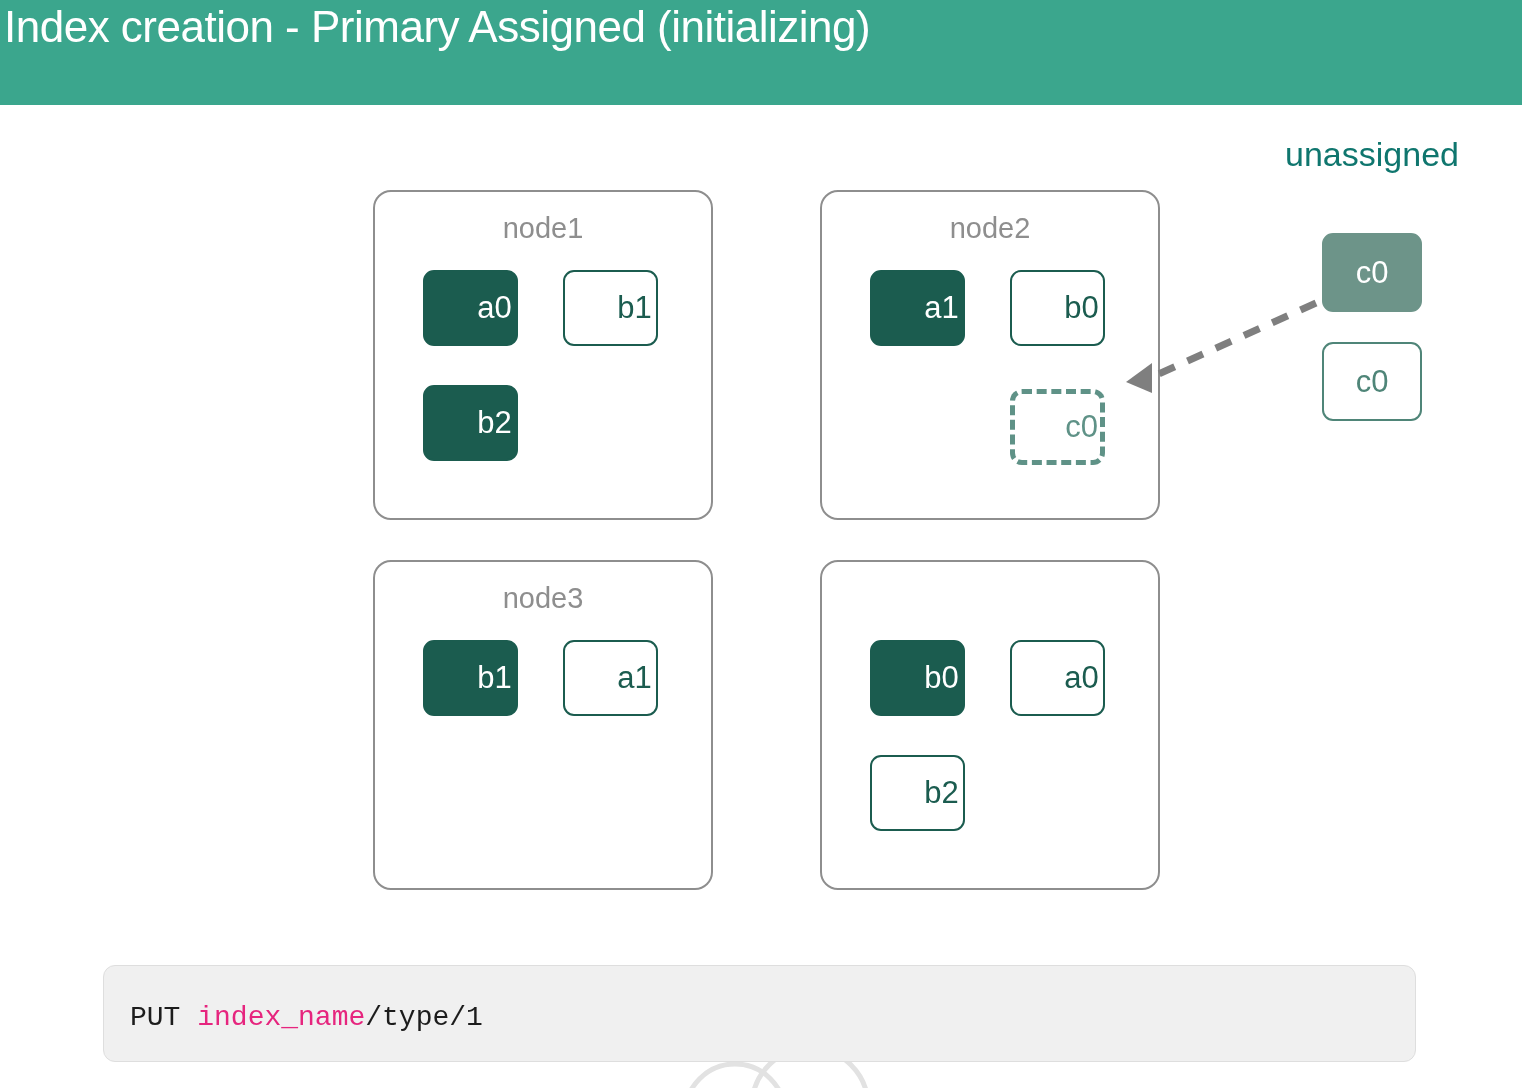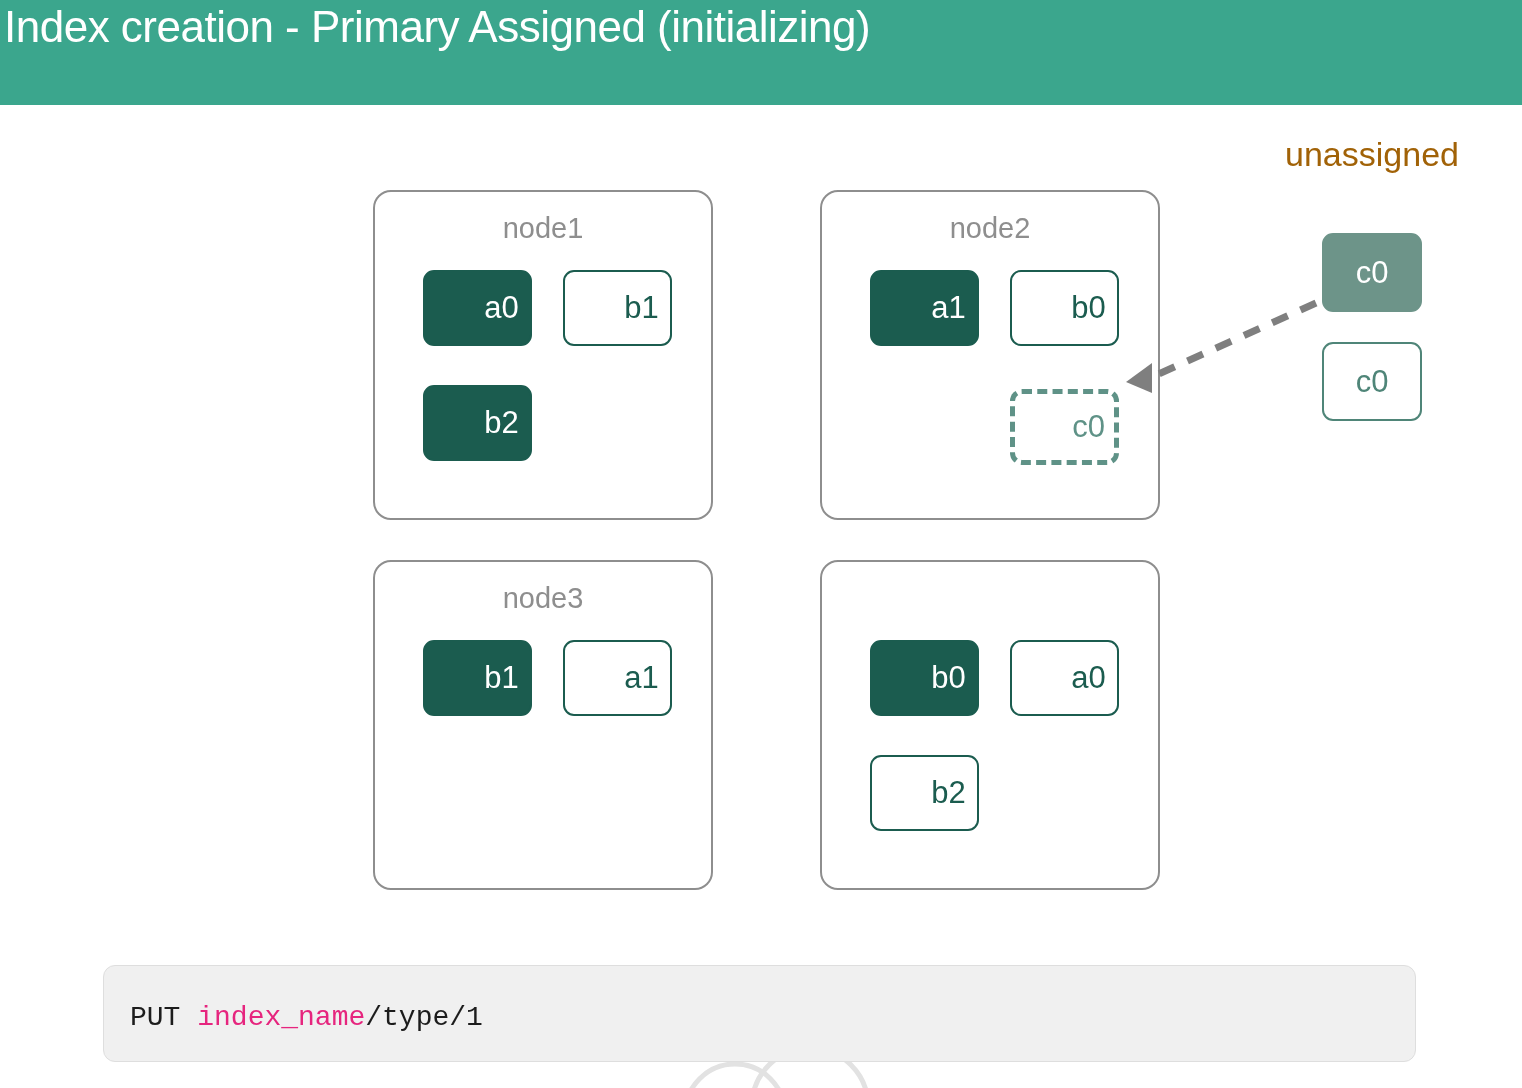--- a/index.html
+++ b/index.html
@@ -69,21 +69,21 @@
     top: 78px;
     width: 246px;
   }
   .shard-row {
     height: 115px;
     position: relative;
   }
 
   .shard {
     position: absolute;
-    width: 109px;
+    width: 95px;
     height: 76px;
     box-sizing: border-box;
     display: flex;
     align-items: center;
     justify-content: center;
     font-size: 31px;
     font-weight: 400;
     border-radius: 11px;
     padding-left: 48px;
   }
@@ -114,21 +114,21 @@
     top: 30px;
     width: 230px;
   }
   #unassigned-label {
     position: absolute;
     left: 0;
     top: 0;
     width: 220px;
     text-align: center;
     font-size: 34px;
-    color: #a16207;
+    color: #0f766e;
   }
   .u-shard {
     position: absolute;
     width: 100px;
     height: 79px;
     box-sizing: border-box;
     display: flex;
     align-items: center;
     justify-content: center;
     font-size: 31px;

